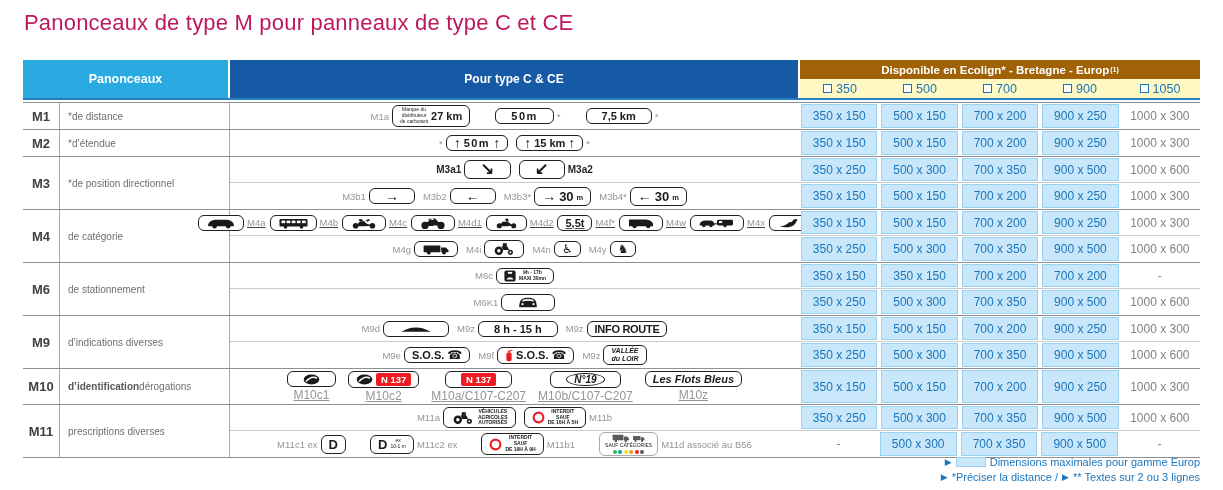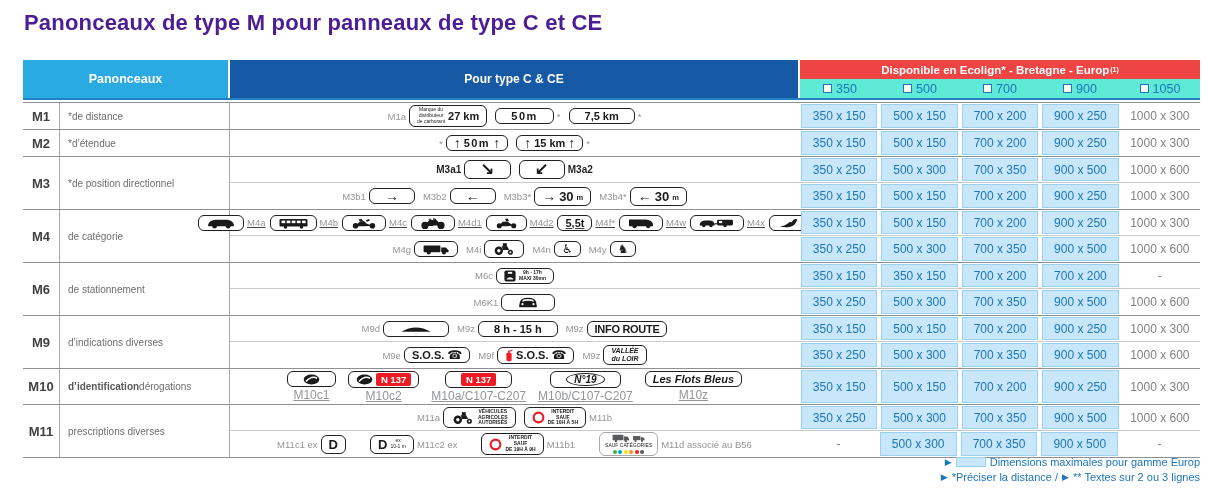--- a/index.html
+++ b/index.html
@@ -1,32 +1,32 @@
 <!DOCTYPE html>
 <html><head>
 <meta charset="utf-8">
 <style>
   * { box-sizing: border-box; }
   html,body { margin:0; padding:0; }
   body {
     width:1223px; height:490px; background:#ffffff; position:relative; overflow:hidden;
     font-family:"Liberation Sans","DejaVu Sans",sans-serif; color:#414042;
   }
-  .title { position:absolute; left:24px; top:10px; margin:0; font-size:22px; font-weight:bold; color:#4c1d95; letter-spacing:.2px; }
+  .title { position:absolute; left:24px; top:10px; margin:0; font-size:22px; font-weight:normal; color:#be185d; letter-spacing:.2px; }
 
   .spec-table { position:absolute; left:23px; top:60px; width:1177px; }
 
   
   .thead { display:flex; height:40px; border-bottom:2px solid #2580C3; }
   .h-pan { width:205px; margin-right:2px; background:#29ABE2; color:#fff; font-weight:bold; font-size:12.5px; display:flex; align-items:center; justify-content:center; }
   .h-pour { width:568px; margin-right:2px; background:#1659A5; color:#fff; font-weight:bold; font-size:12px; display:flex; align-items:center; justify-content:center; }
   .h-dispo { width:400px; display:flex; flex-direction:column; }
-  .h-dispo-title { height:20px; background:#ef4444; color:#fff; font-weight:bold; font-size:11.5px; display:flex; align-items:center; justify-content:center; }
+  .h-dispo-title { height:20px; background:#a16207; color:#fff; font-weight:bold; font-size:11.5px; display:flex; align-items:center; justify-content:center; }
   .sup { font-size:7px; vertical-align:super; margin-left:1px; }
-  .h-sizes { height:20px; display:flex; background:#5eead4; }
+  .h-sizes { height:20px; display:flex; background:#fef9c3; }
   .h-size { flex:1; margin:0 2px; display:flex; align-items:center; justify-content:center; gap:4px; color:#1B75BC; font-size:12.5px; }
   .sq { width:9px; height:9px; border:1.5px solid #1B75BC; display:inline-block; background:#fff; }
 
   
   .tbody { border-top:1px solid #8E9093; margin-top:2px; }
   .group { display:flex; border-bottom:1px solid #8E9093; }
   .g-code { width:37px; border-right:1px solid #A7A9AC; display:flex; align-items:center; justify-content:center; font-weight:bold; font-size:13px; color:#414042; }
   .g-desc { width:170px; border-right:1px solid #A7A9AC; display:flex; align-items:center; padding-left:8px; font-size:10px; color:#6D6E71; }
   .desc-bold { font-weight:bold; color:#58595B; white-space:pre; }
   .g-rows { flex:1; display:flex; flex-direction:column; }
@@ -111,21 +111,21 @@
           </div>
       </div>
     </div>
   </div>
   <div class="tbody">
       <div class="group">
         <div class="g-code">M1</div>
         <div class="g-desc">*de distance</div>
         <div class="g-rows">
           <div class="subrow" style="height: 26px;">
-            <div class="sign-area" style="gap: 8px;">
+            <div class="sign-area" style="gap: 25px;">
               <span class="sign-unit">
                 <span class="sgn-lbl">M1a</span>
                 <span class="sign-box">
                   <span class="sgn-lines micro">
                     <div>Marque du</div>
                     <div>distributeur</div>
                     <div>de carburant</div>
                   </span>
                   <span class="sgn-txt ">27 km</span>
                 </span>

